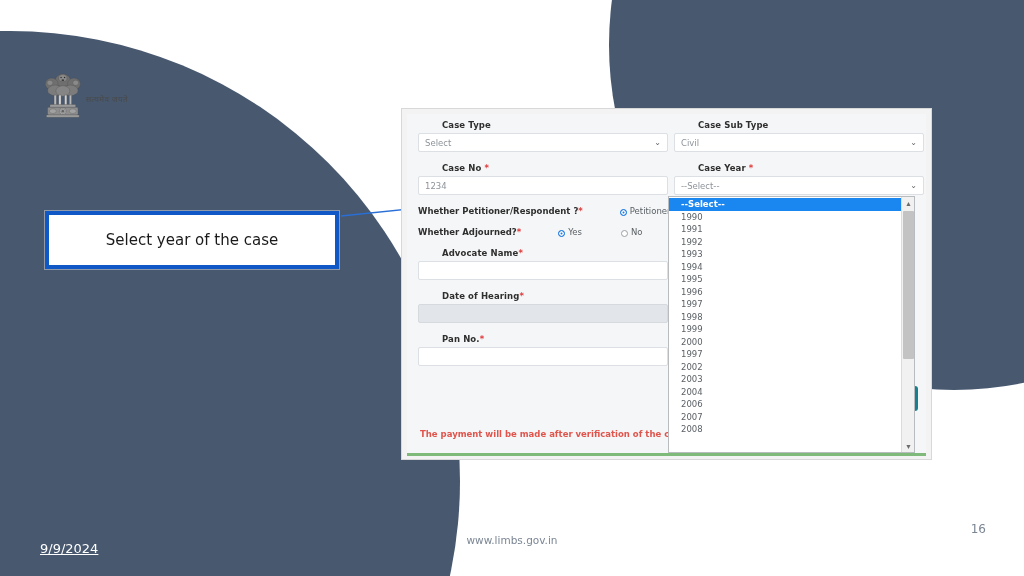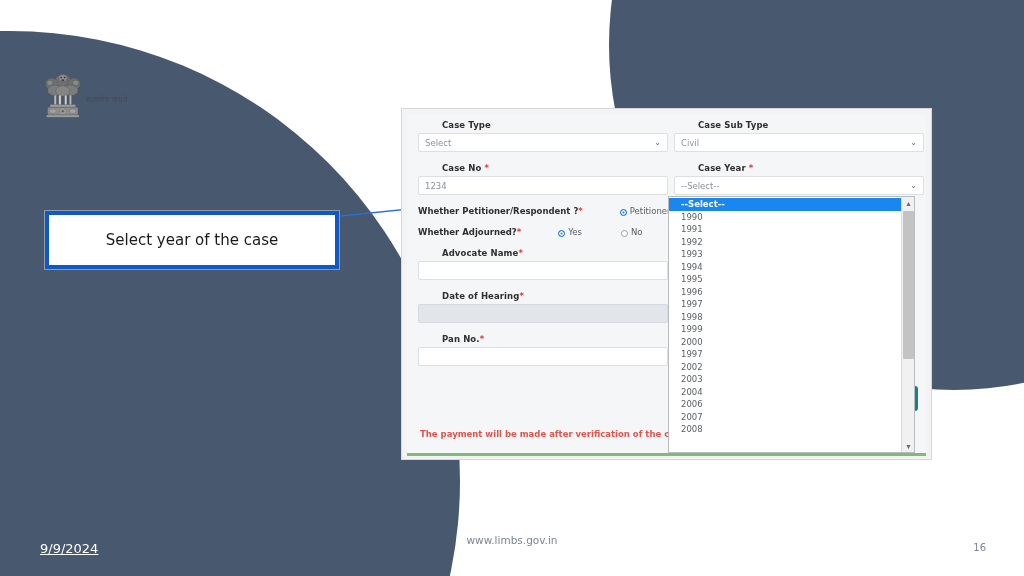--- a/index.html
+++ b/index.html
@@ -232,22 +232,22 @@
     font-family: "DejaVu Sans", sans-serif;
     text-decoration: underline;
   }
   .f-url {
     position: absolute; left: 0; right: 0; top: 534px;
     text-align: center;
     font-size: 10.5px; color: #7b8694;
     font-family: "DejaVu Sans", sans-serif;
   }
   .f-page {
-    position: absolute; right: 38px; top: 542px;
-    font-size: 10px; color: #7b8694;
+    position: absolute; right: 38px; top: 522px;
+    font-size: 12px; color: #7b8694;
     font-family: "DejaVu Sans", sans-serif;
   }
 </style>
 </head>
 <body>
 
 <div id="slide">
 
   <div class="bg-curve-tr"></div>
   <div class="bg-curve-bl"></div>

